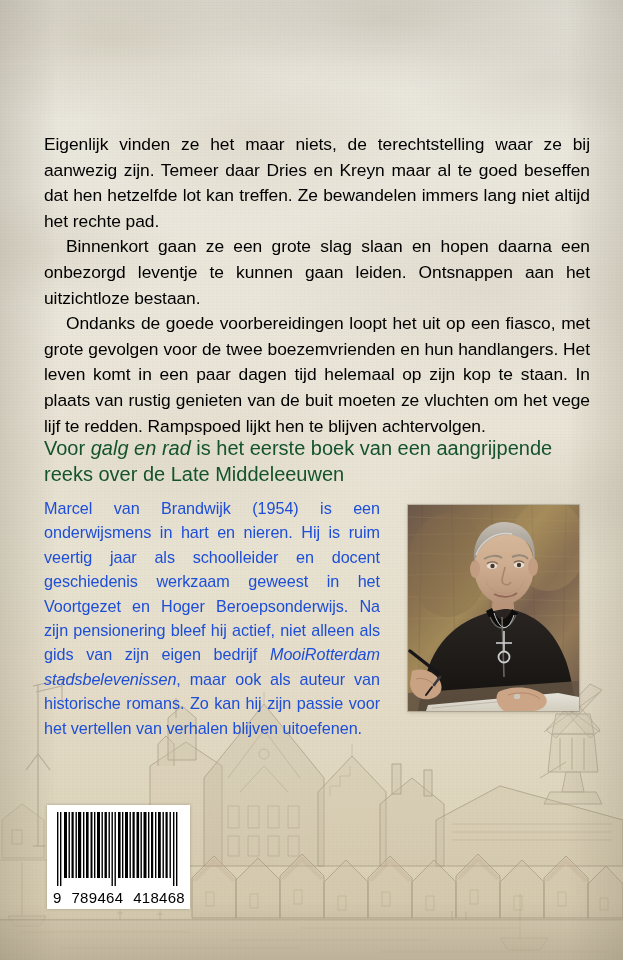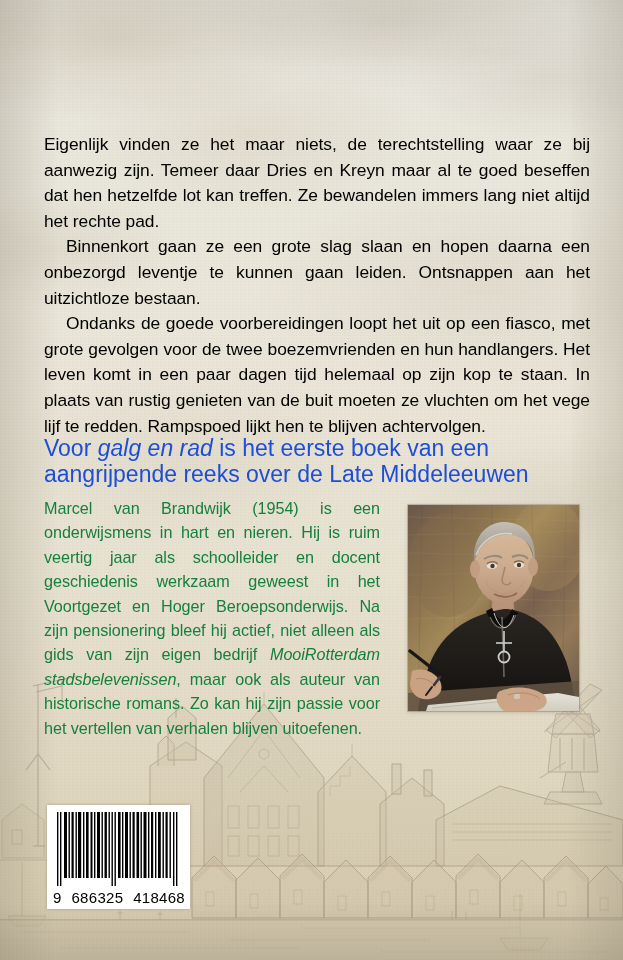--- a/index.html
+++ b/index.html
@@ -89,34 +89,34 @@
     letter-spacing: -0.05px;
   }
   .blurb p { margin: 0; }
   .blurb p + p { text-indent: 22px; }
 
   .series-note {
     position: absolute;
     left: 44px;
     top: 436px;
     width: 546px;
-    font-size: 23px;
+    font-size: 20px;
     line-height: 25.6px;
-    color: #1d4ed8;
+    color: #14532d;
   }
   .series-note i { font-style: italic; }
 
   .bio {
     position: absolute;
     left: 44px;
     top: 496px;
     width: 336px;
     font-size: 16.2px;
     line-height: 24.4px;
-    color: #15803d;
+    color: #1d4ed8;
     text-align: justify;
     text-justify: inter-word;
     letter-spacing: -0.05px;
   }
   .bio i { font-style: italic; }
 
   
   .photo {
     position: absolute;
     left: 408px;
@@ -531,19 +531,19 @@
           <rect x="106.5" y="0" width="1.4" height="66"></rect>
           <rect x="109.5" y="0" width="2.2" height="66"></rect>
           <rect x="113.5" y="0" width="1.4" height="66"></rect>
           <rect x="117" y="0" width="1.4" height="74"></rect>
           <rect x="120" y="0" width="1.4" height="74"></rect>
         </g>
       </svg>
     </div>
     <div class="barcode-digits">
       <span>9</span>
-      <span>686325</span>
+      <span>789464</span>
       <span>418468</span>
     </div>
   </div>
 
 
 </div>
 
 </body></html>

